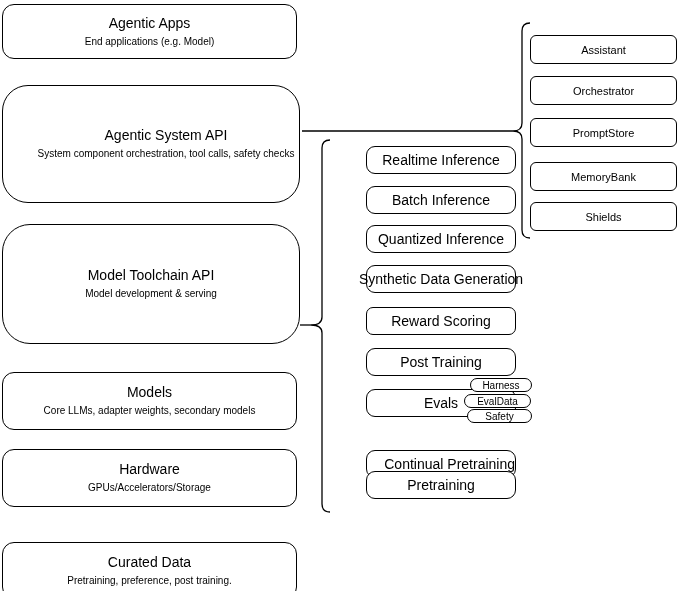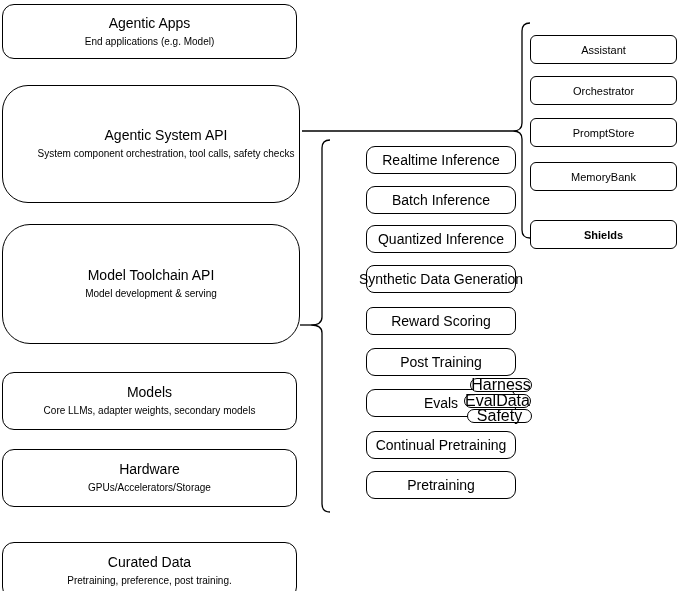--- a/index.html
+++ b/index.html
@@ -19,21 +19,21 @@
     border-radius:9px; background:#fff; display:flex; align-items:center; justify-content:center;
     font-size:14px; white-space:nowrap; box-sizing:border-box; z-index:2;margin-left:36px;
   }
   .rbox {
     position:absolute; left:530px; width:147px; height:29px; border:1px solid #000;
     border-radius:6px; background:#fff; display:flex; align-items:center; justify-content:center;
     font-size:11px; white-space:nowrap; box-sizing:border-box; z-index:2;
   }
   .pill {
     position:absolute; border:1px solid #000; border-radius:8px; background:#fff;
-    display:flex; align-items:center; justify-content:center; font-size:16px;
+    display:flex; align-items:center; justify-content:center; font-size:10px;
     white-space:nowrap; box-sizing:border-box; z-index:4;
   }
   svg.overlay { position:absolute; left:0; top:0; z-index:1; pointer-events:none; }
 </style>
 </head>
 <body>
 
 <div class="canvas">
 
   <svg class="overlay" width="682" height="591" viewBox="0 0 682 591">
@@ -79,33 +79,33 @@
 
   <div class="mbox" style="top:146px;">
     <span>Realtime Inference</span>
   </div>
   <div class="mbox" style="top:186px;">
     <span>Batch Inference</span>
   </div>
   <div class="mbox" style="top:225px;">
     <span>Quantized Inference</span>
   </div>
-  <div class="mbox" style="top:265px;border-radius:8px;">
+  <div class="mbox" style="top:265px;">
     <span>Synthetic Data Generation</span>
   </div>
   <div class="mbox" style="top:307px;border-radius:7px;">
     <span>Reward Scoring</span>
   </div>
   <div class="mbox" style="top:348px;">
     <span>Post Training</span>
   </div>
   <div class="mbox" style="top:389px;">
     <span>Evals</span>
   </div>
-  <div class="mbox" style="top:431px;">
+  <div class="mbox" style="top:450px;justify-content:flex-end;">
     <span>Continual Pretraining</span>
   </div>
   <div class="mbox" style="top:471px;">
     <span>Pretraining</span>
   </div>
 
   <div class="pill" style="left:470px; top:378px; width:62px; height:14px;">
     <span>Harness</span>
   </div>
   <div class="pill" style="left:464px; top:394px; width:67px; height:14px;">
@@ -120,17 +120,17 @@
   </div>
   <div class="rbox" style="top:76px;">
     <span>Orchestrator</span>
   </div>
   <div class="rbox" style="top:118px;">
     <span>PromptStore</span>
   </div>
   <div class="rbox" style="top:162px;">
     <span>MemoryBank</span>
   </div>
-  <div class="rbox" style="top:220px;font-weight:bold;">
+  <div class="rbox" style="top:202px;">
     <span>Shields</span>
   </div>
 
 </div>
 
 </body></html>

